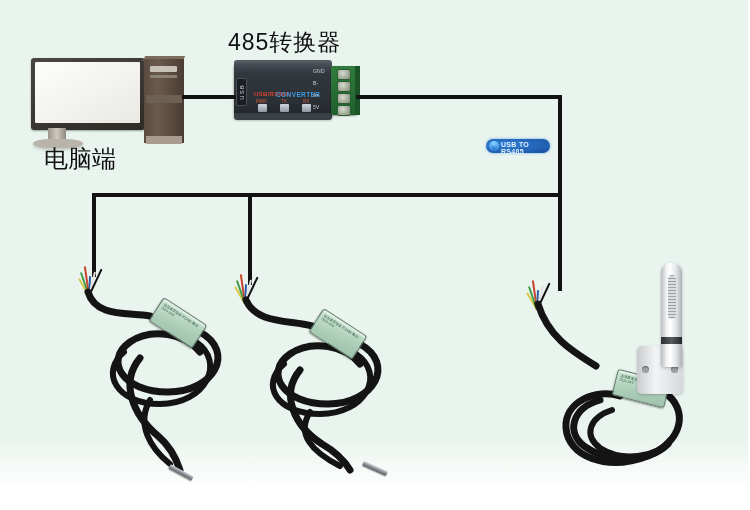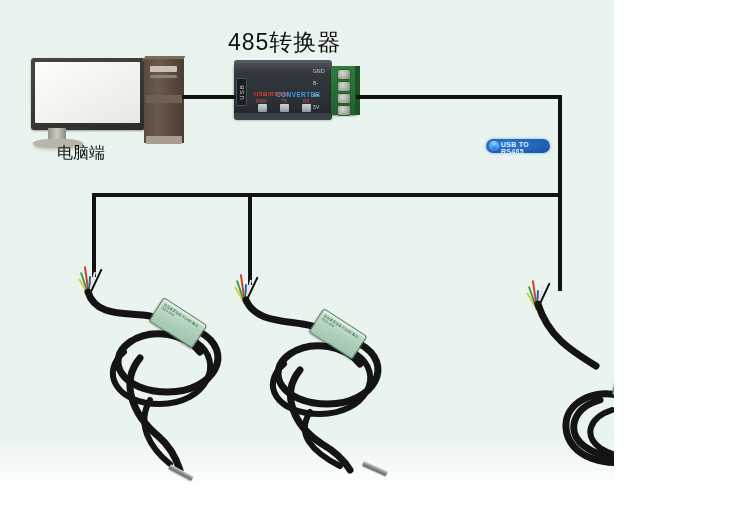--- a/index.html
+++ b/index.html
@@ -3,29 +3,29 @@
 <meta charset="utf-8">
 <style>
   html,body{margin:0;padding:0;}
   body{
     width:750px;height:510px;
     font-family:"Liberation Sans","DejaVu Sans",sans-serif;
     background:#ffffff;
     overflow:hidden;
   }
   #stage{
-    position:relative;width:614px;height:510px;
+    position:relative;width:748px;height:510px;
     background:linear-gradient(180deg,#eaf4ee 0%,#eaf4ee 86%,#f7fbf8 92%,#ffffff 96%,#ffffff 100%);
     overflow:hidden;
   }
 
   
   .lbl{position:absolute;color:#111;white-space:nowrap;}
   #title-485{left:228px;top:27px;font-size:23px;letter-spacing:1px;}
-  #label-pc{left:57px;top:143px;font-size:16px;}
+  #label-pc{left:44px;top:143px;font-size:24px;}
   #label-bus{left:150px;top:161px;font-size:21px;letter-spacing:0.5px;}
 
   
   #monitor{position:absolute;left:31px;top:58px;width:114px;height:72px;}
   #mon-bezel{position:absolute;inset:0;background:linear-gradient(160deg,#4a4641,#2e2b27);border-radius:3px;
              box-shadow:0 1px 2px rgba(0,0,0,.35);}
   #mon-screen{position:absolute;left:4px;top:4px;right:5px;bottom:7px;
               background:linear-gradient(150deg,#fdfdfb 0%,#f2f2ee 55%,#e9e9e4 100%);border-radius:1px;}
   #mon-neck{position:absolute;left:48px;top:128px;width:18px;height:14px;background:linear-gradient(90deg,#9a958c,#cfcac0,#8e897f);}
   #mon-base{position:absolute;left:33px;top:139px;width:50px;height:9px;background:#b9b4a9;border-radius:50%/70%;

